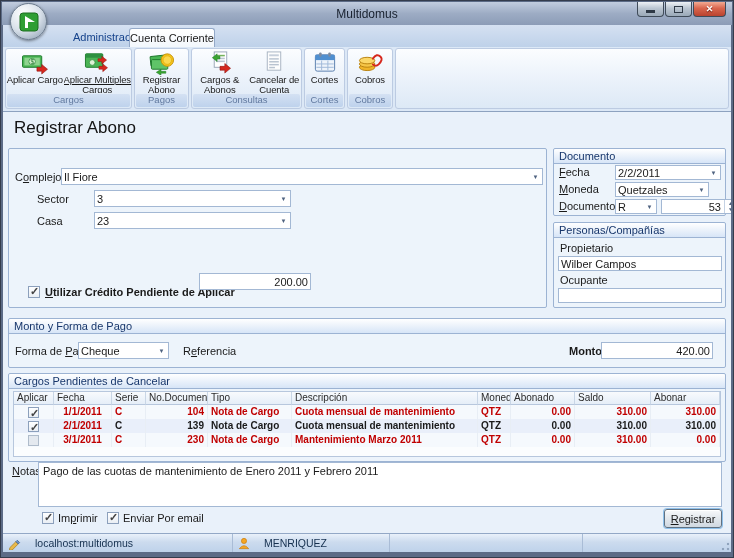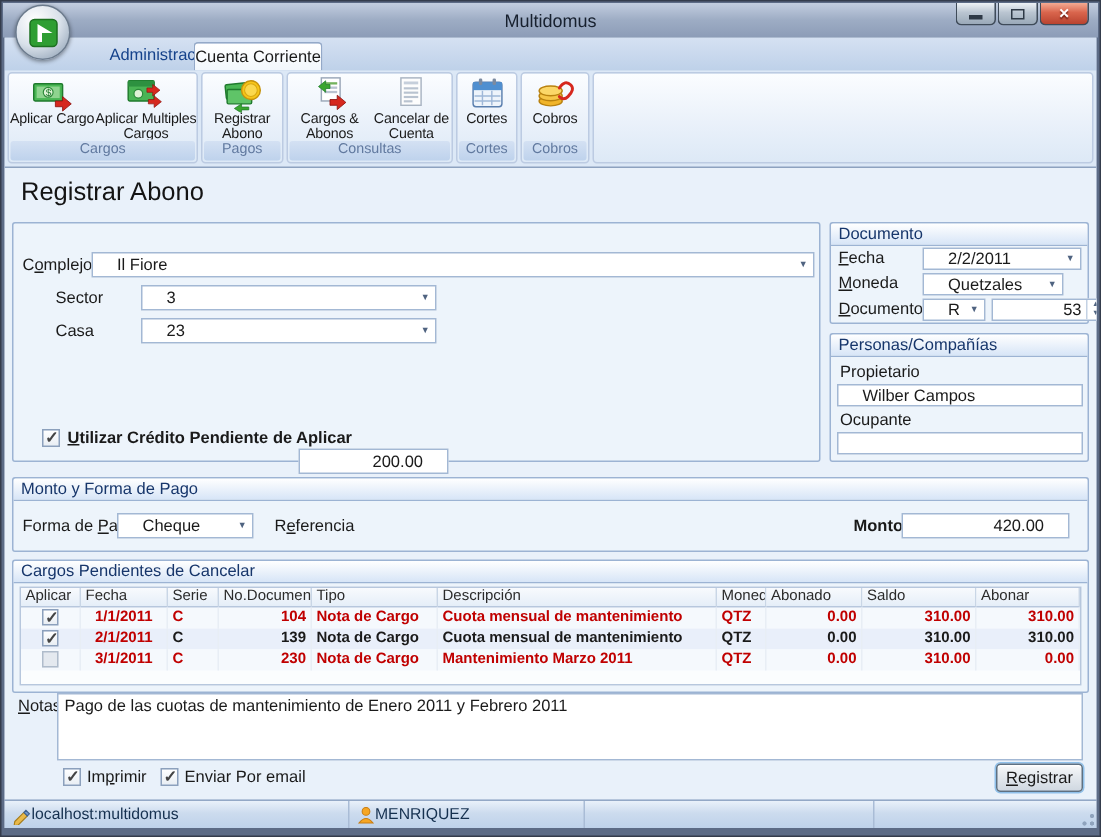--- a/index.html
+++ b/index.html
@@ -38,21 +38,21 @@
   .g-fill{flex:1;}
   
   .main{position:absolute;left:0;top:87px;right:0;bottom:19px;background:#e9f1fa;}
   .pagetitle{position:absolute;left:11px;top:6px;font-size:17px;color:#141414;}
   .gbox{position:absolute;border:1px solid #9cb3d3;border-radius:2px;background:#edf4fb;}
   .ghead{height:15px;line-height:15px;background:linear-gradient(#ffffff,#d7e5f7);border-bottom:1px solid #9cb3d3;
     font-size:11px;color:#17366b;padding-left:5px;border-radius:2px 2px 0 0;}
   .lbl{position:absolute;font-size:11px;color:#1a1a1a;line-height:15px;white-space:nowrap;}
   .lbl.b{font-weight:bold;}
   .inp{position:absolute;height:17px;background:#fff;border:1px solid #a3b8d4;font-size:11px;
-    display:flex;align-items:center;padding:0 16px;color:#1a1a1a;white-space:nowrap;overflow:hidden;}
+    display:flex;align-items:center;padding:0 2px;color:#1a1a1a;white-space:nowrap;overflow:hidden;}
   .inp.right{justify-content:flex-end;}
   .combo{padding-right:14px;}
   .arr{position:absolute;right:0;top:0;bottom:0;width:13px;display:flex;align-items:center;justify-content:center;}
   .arr::before{content:"▼";font-size:6px;color:#4f6380;}
   .spinner{padding-right:15px;}
   .spinbtns{position:absolute;right:0;top:0;bottom:0;width:12px;display:flex;flex-direction:column;border-left:1px solid #c4d2e4;}
   .spinbtns span{flex:1;display:flex;align-items:center;justify-content:center;font-size:5px;color:#4f6380;line-height:5px;}
   .cb{position:relative;display:inline-block;width:12px;height:12px;border:1px solid #8ca0bc;
     background:linear-gradient(#ffffff,#e9eef4);vertical-align:middle;}
   .cb.checked::before{content:"✓";position:absolute;left:1px;top:-2px;font-size:11px;font-weight:bold;color:#444;}
@@ -71,21 +71,21 @@
   .c-right{text-align:right;}
   .col-fecha{color:#c00000;}
   textarea.notas{position:absolute;left:35px;top:350px;width:684px;height:45px;border:1px solid #a3b8d4;background:#fff;
     font-family:"Liberation Sans",sans-serif;font-size:11px;color:#1a1a1a;resize:none;padding:2px 4px;outline:none;}
   .btn{position:absolute;height:19px;border:1px solid #5f7182;border-radius:3px;
     background:linear-gradient(#f8f9fa,#e4e9ee 45%,#d0d8e1);box-shadow:0 0 0 1px #8fc0ea, inset 0 1px 0 #fff;
     font-size:11px;color:#1a1a1a;display:flex;align-items:center;justify-content:center;cursor:default;}
   
   .status{position:absolute;left:0;bottom:0;right:0;height:19px;background:linear-gradient(#e9f1fa,#ccdbee 45%,#bed2ea);
     border-top:1px solid #93a8c6;display:flex;font-size:10.5px;color:#15304f;}
-  .spane{border-right:1px solid #a9bcd6;display:flex;align-items:center;padding:0 5px;gap:0;flex:none;}
+  .spane{border-right:1px solid #a9bcd6;display:flex;align-items:center;padding:0 5px;gap:14px;flex:none;}
   .grip{position:absolute;right:1px;bottom:1px;width:12px;height:12px;
     background:
       radial-gradient(circle at 10px 10px,#8fa3bd 1.2px,transparent 1.6px),
       radial-gradient(circle at 10px 5px,#8fa3bd 1.2px,transparent 1.6px),
       radial-gradient(circle at 5px 10px,#8fa3bd 1.2px,transparent 1.6px);}
   u{text-decoration:underline;}
 </style>
 </head>
 <body>
 
@@ -127,21 +127,21 @@
           <div class="rbtn" style="width:58px;">
             <svg class="icon" viewBox="0 0 28 26">
               <rect x="1" y="6" width="20" height="12" rx="1" fill="#49b654" stroke="#1f7a2d"></rect>
               <rect x="3" y="8" width="16" height="8" fill="#8fd48f"></rect>
               <circle cx="11" cy="12" r="3.4" fill="#dff2d6" stroke="#2c8a3a" stroke-width="0.8"></circle>
               <text x="9.3" y="14.6" font-size="7" fill="#1f7a2d" font-family="Liberation Sans">$</text>
               <path d="M16 18 h5 v-3 l6 5 -6 5 v-3 h-5 z" fill="#d6281e" stroke="#8e1410" stroke-width="0.6"></path>
             </svg>
             <span>Aplicar Cargo</span>
           </div>
-          <div class="rbtn" style="width:68px;">
+          <div class="rbtn" style="width:68px;text-decoration:underline;">
             <svg class="icon" viewBox="0 0 28 26">
               <rect x="2" y="4" width="18" height="14" rx="1" fill="#4ab455" stroke="#1f7a2d"></rect>
               <rect x="2" y="4" width="18" height="4" fill="#2d9140"></rect>
               <circle cx="9" cy="13" r="3" fill="#dff2d6" stroke="#2c8a3a" stroke-width="0.8"></circle>
               <path d="M15 9 h4 v-2.5 l5 4 -5 4 v-2.5 h-4 z" fill="#d6281e" stroke="#8e1410" stroke-width="0.5"></path>
               <path d="M16 17 h4 v-2.5 l5 4 -5 4 v-2.5 h-4 z" fill="#d6281e" stroke="#8e1410" stroke-width="0.5"></path>
             </svg>
             <span>Aplicar Multiples Cargos</span>
           </div>
         </div>
@@ -240,21 +240,21 @@
           <span>3</span>
           <span class="arr"></span>
         </div>
         <div class="lbl" style="left:28px;top:65px;">Casa</div>
         <div class="inp combo" style="left:85px;top:63px;width:197px;">
           <span>23</span>
           <span class="arr"></span>
         </div>
         <span class="cb checked" style="position:absolute;left:19px;top:137px;"></span>
         <div class="lbl b" style="left:36px;top:136px;"><u>U</u>tilizar Crédito Pendiente de Aplicar</div>
-        <div class="inp right" style="left:190px;top:150px;width:100px;">
+        <div class="inp right" style="left:190px;top:124px;width:112px;">
           <span>200.00</span>
         </div>
       </div>
 
       <div class="gbox" style="left:550px;top:36px;width:173px;height:68px;">
         <div class="ghead">Documento</div>
         <div class="lbl" style="left:5px;top:16px;"><u>F</u>echa</div>
         <div class="inp combo" style="left:61px;top:16px;width:106px;height:15px;">
           <span>2/2/2011</span>
           <span class="arr"></span>

